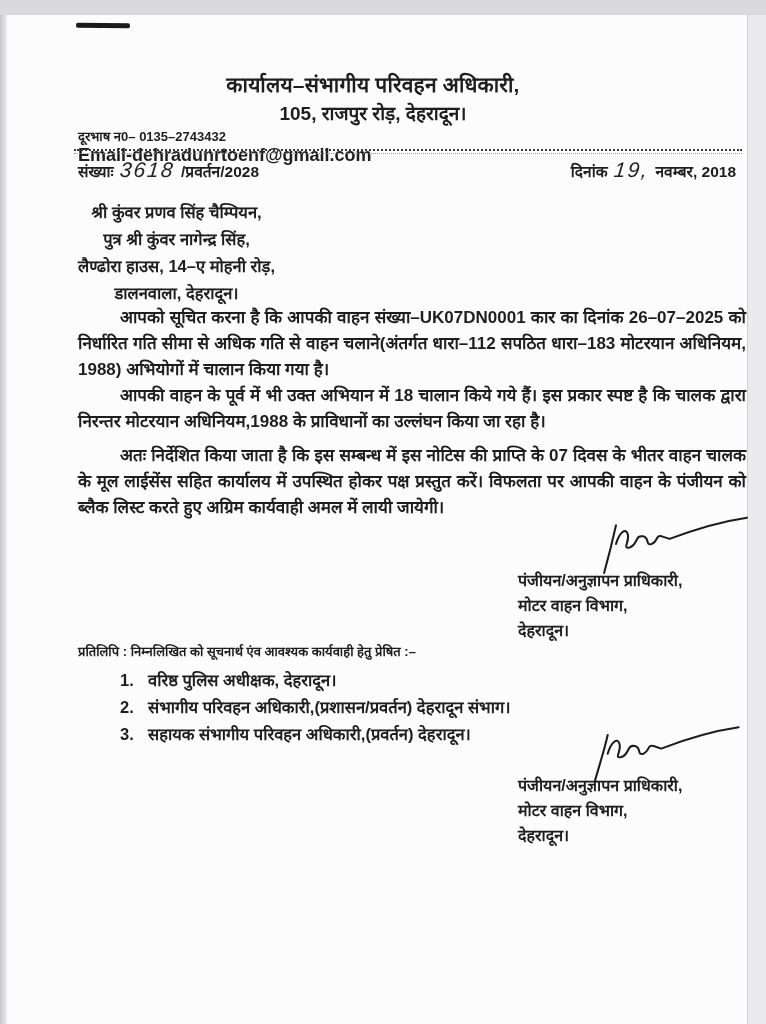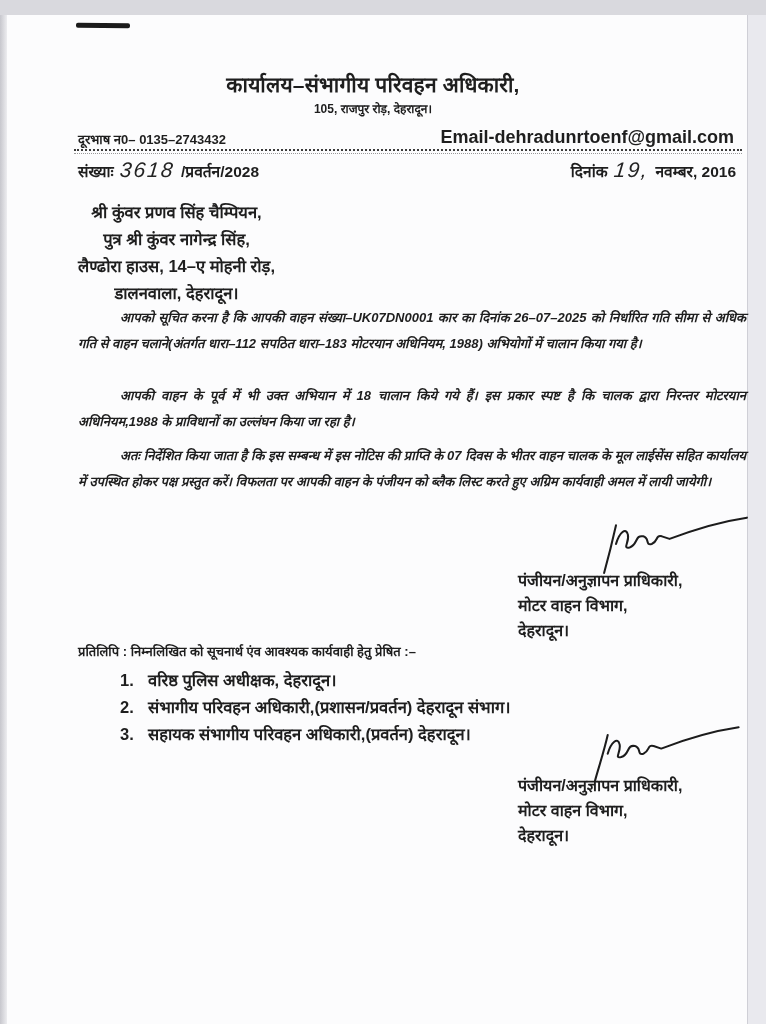--- a/index.html
+++ b/index.html
@@ -24,25 +24,25 @@
   .smudge {
     position:absolute; left:76px; top:8px; width:54px; height:5px;
     background:#1b1b1b; border-radius:2px; transform:rotate(.6deg);
   }
   .hdr-line1 {
     position:absolute; top:55px; left:40px; right:60px;
     text-align:center; font-size:21px; font-weight:700; letter-spacing:.2px;
   }
   .hdr-line2 {
     position:absolute; top:85px; left:40px; right:60px;
-    text-align:center; font-size:12px; font-weight:700;
+    text-align:center; font-size:19px; font-weight:700;
   }
   .contact-row {
     position:absolute; top:112px; left:78px; right:32px;
-    display:flex; justify-content:space-between; align-items:flex-end;
+    display:flex; justify-content:space-between; align-items:flex-start;flex-direction:column;
   }
   .phone { font-size:13px; font-weight:700; }
   .email { font-size:18px; font-weight:700; }
   .sep {
     position:absolute; top:134px; left:74px; right:24px; height:5px;
     border-top:2px dotted #3a3a3a; border-bottom:1px dotted #9a9a9a;
   }
   .ref-row {
     position:absolute; top:143px; left:78px; right:30px;
     display:flex; justify-content:space-between; align-items:baseline;
@@ -51,22 +51,22 @@
   .handwritten {
     display:inline-block; font-size:21px; font-weight:400; font-style:italic;
     letter-spacing:2px; transform:skewX(-6deg); padding:0 2px; color:#242424;
   }
   .recipient {
     position:absolute; top:184px; left:78px;
     font-size:16.5px; font-weight:700; line-height:27px;text-align:center;
   }
   .para {
     position:absolute; left:78px; right:20px;
-    font-size:13px; font-weight:700; line-height:26px;
-    text-align:justify; text-indent:42px;font-style:italic;
+    font-size:17px; font-weight:700; line-height:26px;
+    text-align:justify; text-indent:42px;
   }
   .para1 { top:290px; }
   .para2 { top:368px; }
   .para3 { top:428px; }
   .sig-mark { position:absolute; }
   .sig-mark-1 { left:582px; top:498px; }
   .sig-mark-2 { left:572px; top:706px; }
   .sig-block {
     position:absolute; width:228px; text-align:left;
     font-size:16px; font-weight:700; line-height:25px;
@@ -102,21 +102,21 @@
 
   <div class="ref-row">
     <span class="ref-left">
       <span>संख्याः</span>
       <span class="handwritten">3618</span>
       <span>/प्रवर्तन/2028</span>
     </span>
     <span class="ref-right">
       <span>दिनांक</span>
       <span class="handwritten">19,</span>
-      <span>नवम्बर, 2016</span>
+      <span>नवम्बर, 2018</span>
     </span>
   </div>
 
   <div class="recipient">
     <div>श्री कुंवर प्रणव सिंह चैम्पियन,</div>
     <div>पुत्र श्री कुंवर नागेन्द्र सिंह,</div>
     <div>लैण्ढोरा हाउस, 14–ए मोहनी रोड़,</div>
     <div>डालनवाला, देहरादून।</div>
   </div>
 

